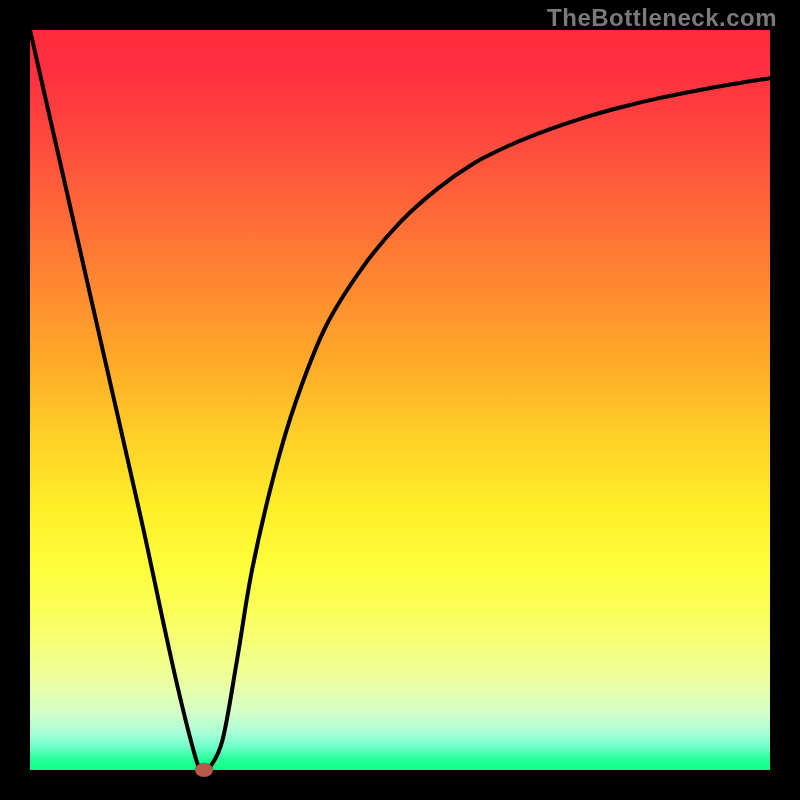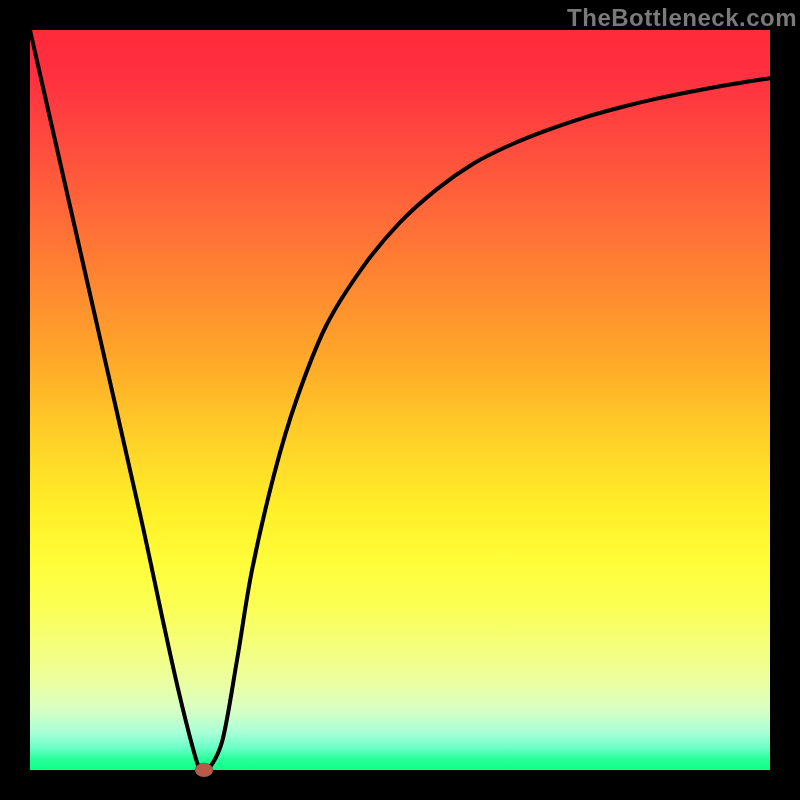--- a/index.html
+++ b/index.html
@@ -13,21 +13,21 @@
   }
   .frame {
     position: relative;
     width: 800px;
     height: 800px;
     background: #000;
   }
   .watermark {
     position: absolute;
     top: 4px;
-    right: 3px;
+    right: 23px;
     color: #7a7a7a;
     font-size: 24px;
     font-weight: 600;
     letter-spacing: 0.5px;
     z-index: 5;
     text-align: right;
   }
   .plot-area {
     position: absolute;
     left: 30px;

